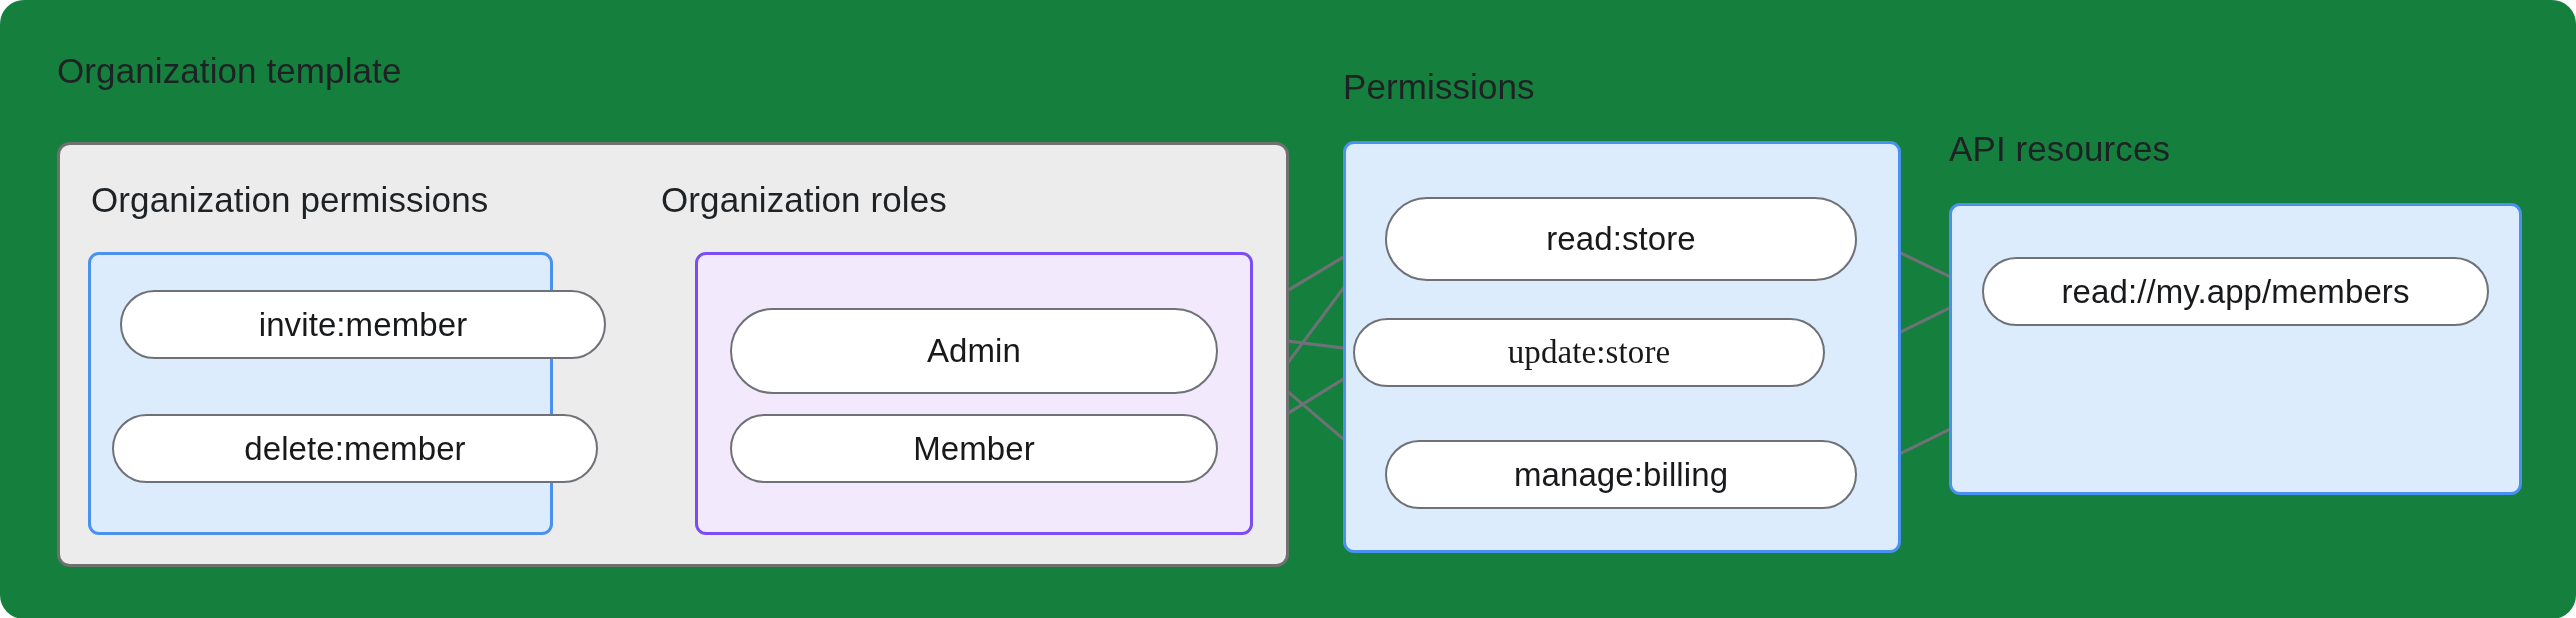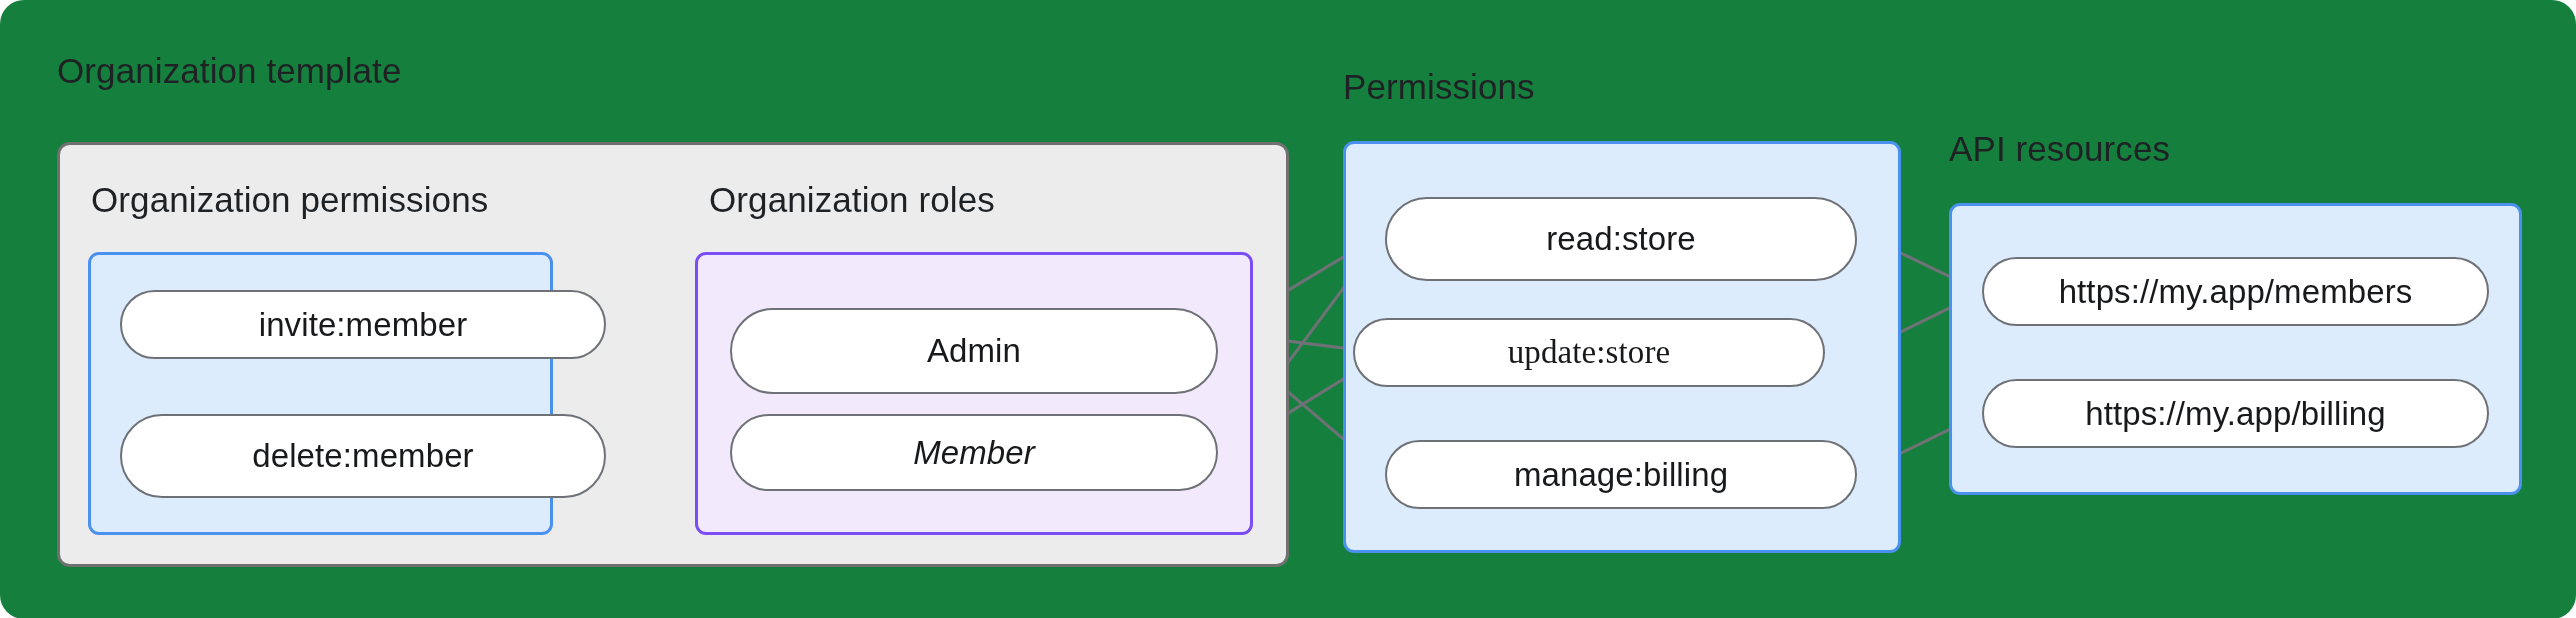--- a/index.html
+++ b/index.html
@@ -111,47 +111,46 @@
     <circle cx="2172" cy="320" r="11"></circle>
     <circle cx="2172" cy="453" r="11"></circle>
   </svg>
 
   <div class="caption" style="left:57px; top:53px;">Organization template</div>
 
   <div class="box outer-template" style="left:57px; top:142px; width:1232px; height:425px;">
 
     <div class="caption" style="left:31px; top:37px;">Organization permissions</div>
 
-    <div class="caption" style="left:649px; top:37px;">Organization roles</div>
+    <div class="caption" style="left:601px; top:37px;">Organization roles</div>
   </div>
 
   <div class="box blue" style="left:88px; top:252px; width:465px; height:283px;"></div>
 
   <div class="pill" style="left:120px; top:290px; width:486px; height:69px;">invite:member</div>
 
-  <div class="pill" style="left:120px; top:414px; width:486px; height:84px;">delete:member</div>
+  <div class="pill" style="left:112px; top:414px; width:486px; height:69px;">delete:member</div>
 
   <div class="box purple" style="left:695px; top:252px; width:558px; height:283px;"></div>
 
   <div class="pill" style="left:730px; top:308px; width:488px; height:86px;text-align:center;">Admin</div>
 
-  <div class="pill" style="left:730px; top:414px; width:488px; height:77px;font-style:italic;">Member</div>
+  <div class="pill" style="left:730px; top:414px; width:488px; height:69px;">Member</div>
 
   <div class="caption" style="left:1343px; top:69px;">Permissions</div>
 
   <div class="box blue" style="left:1343px; top:141px; width:558px; height:412px;"></div>
 
   <div class="pill" style="left:1385px; top:197px; width:472px; height:84px;">read:store</div>
 
   <div class="pill" style="left:1353px; top:318px; width:472px; height:69px;font-family:Liberation Serif, serif;">update:store</div>
 
   <div class="pill" style="left:1385px; top:440px; width:472px; height:69px;">manage:billing</div>
 
   <div class="caption" style="left:1949px; top:131px;">API resources</div>
 
   <div class="box blue" style="left:1949px; top:203px; width:573px; height:292px;"></div>
 
-  <div class="pill" style="left:1982px; top:257px; width:507px; height:69px;">https://my.app/members</div>
+  <div class="pill" style="left:1982px; top:257px; width:507px; height:69px;">read://my.app/members</div>
 
-  <div class="pill" style="left:1982px; top:379px; width:507px; height:69px;">https://my.app/billing</div>
 
 </div>
 
 
 </body></html>

